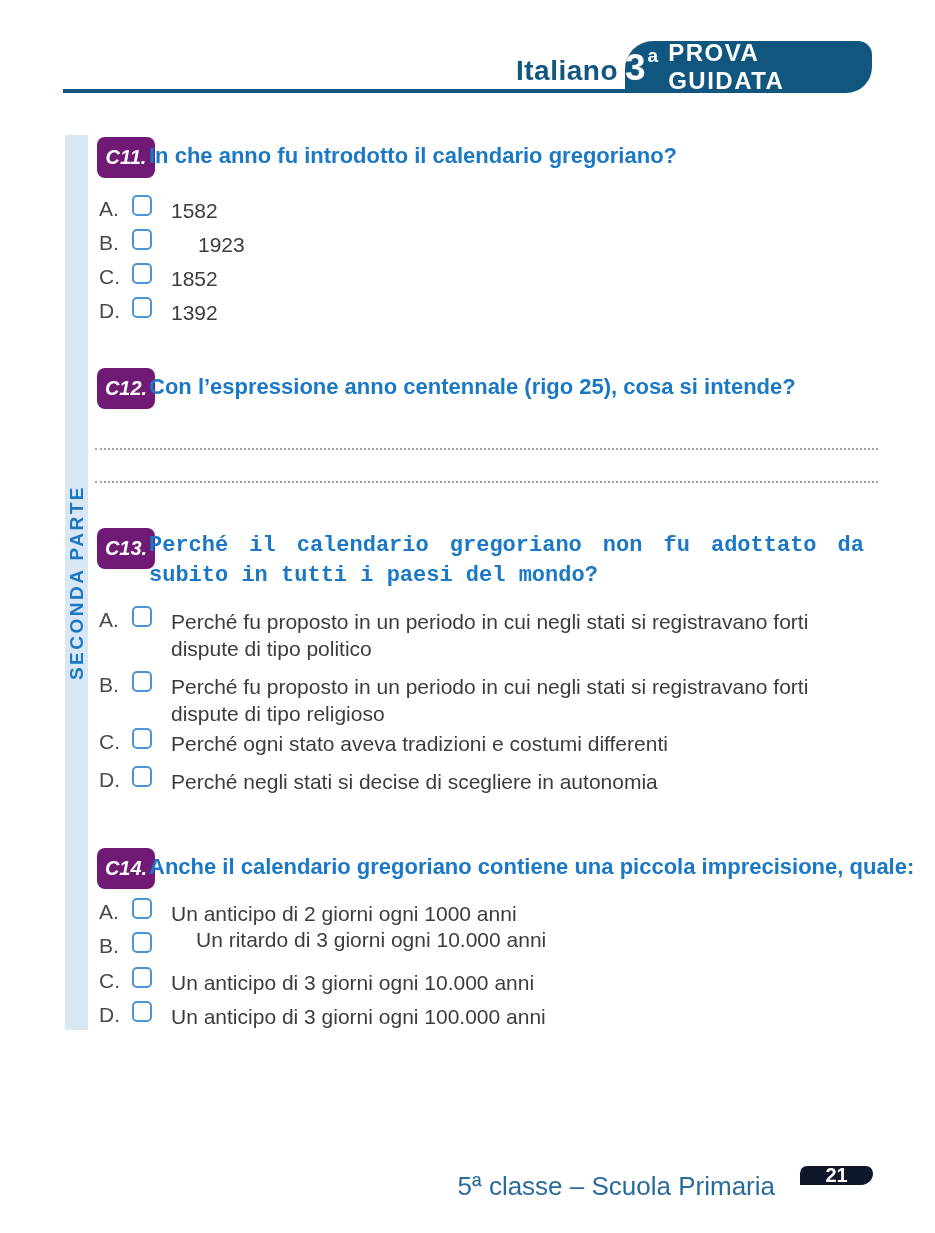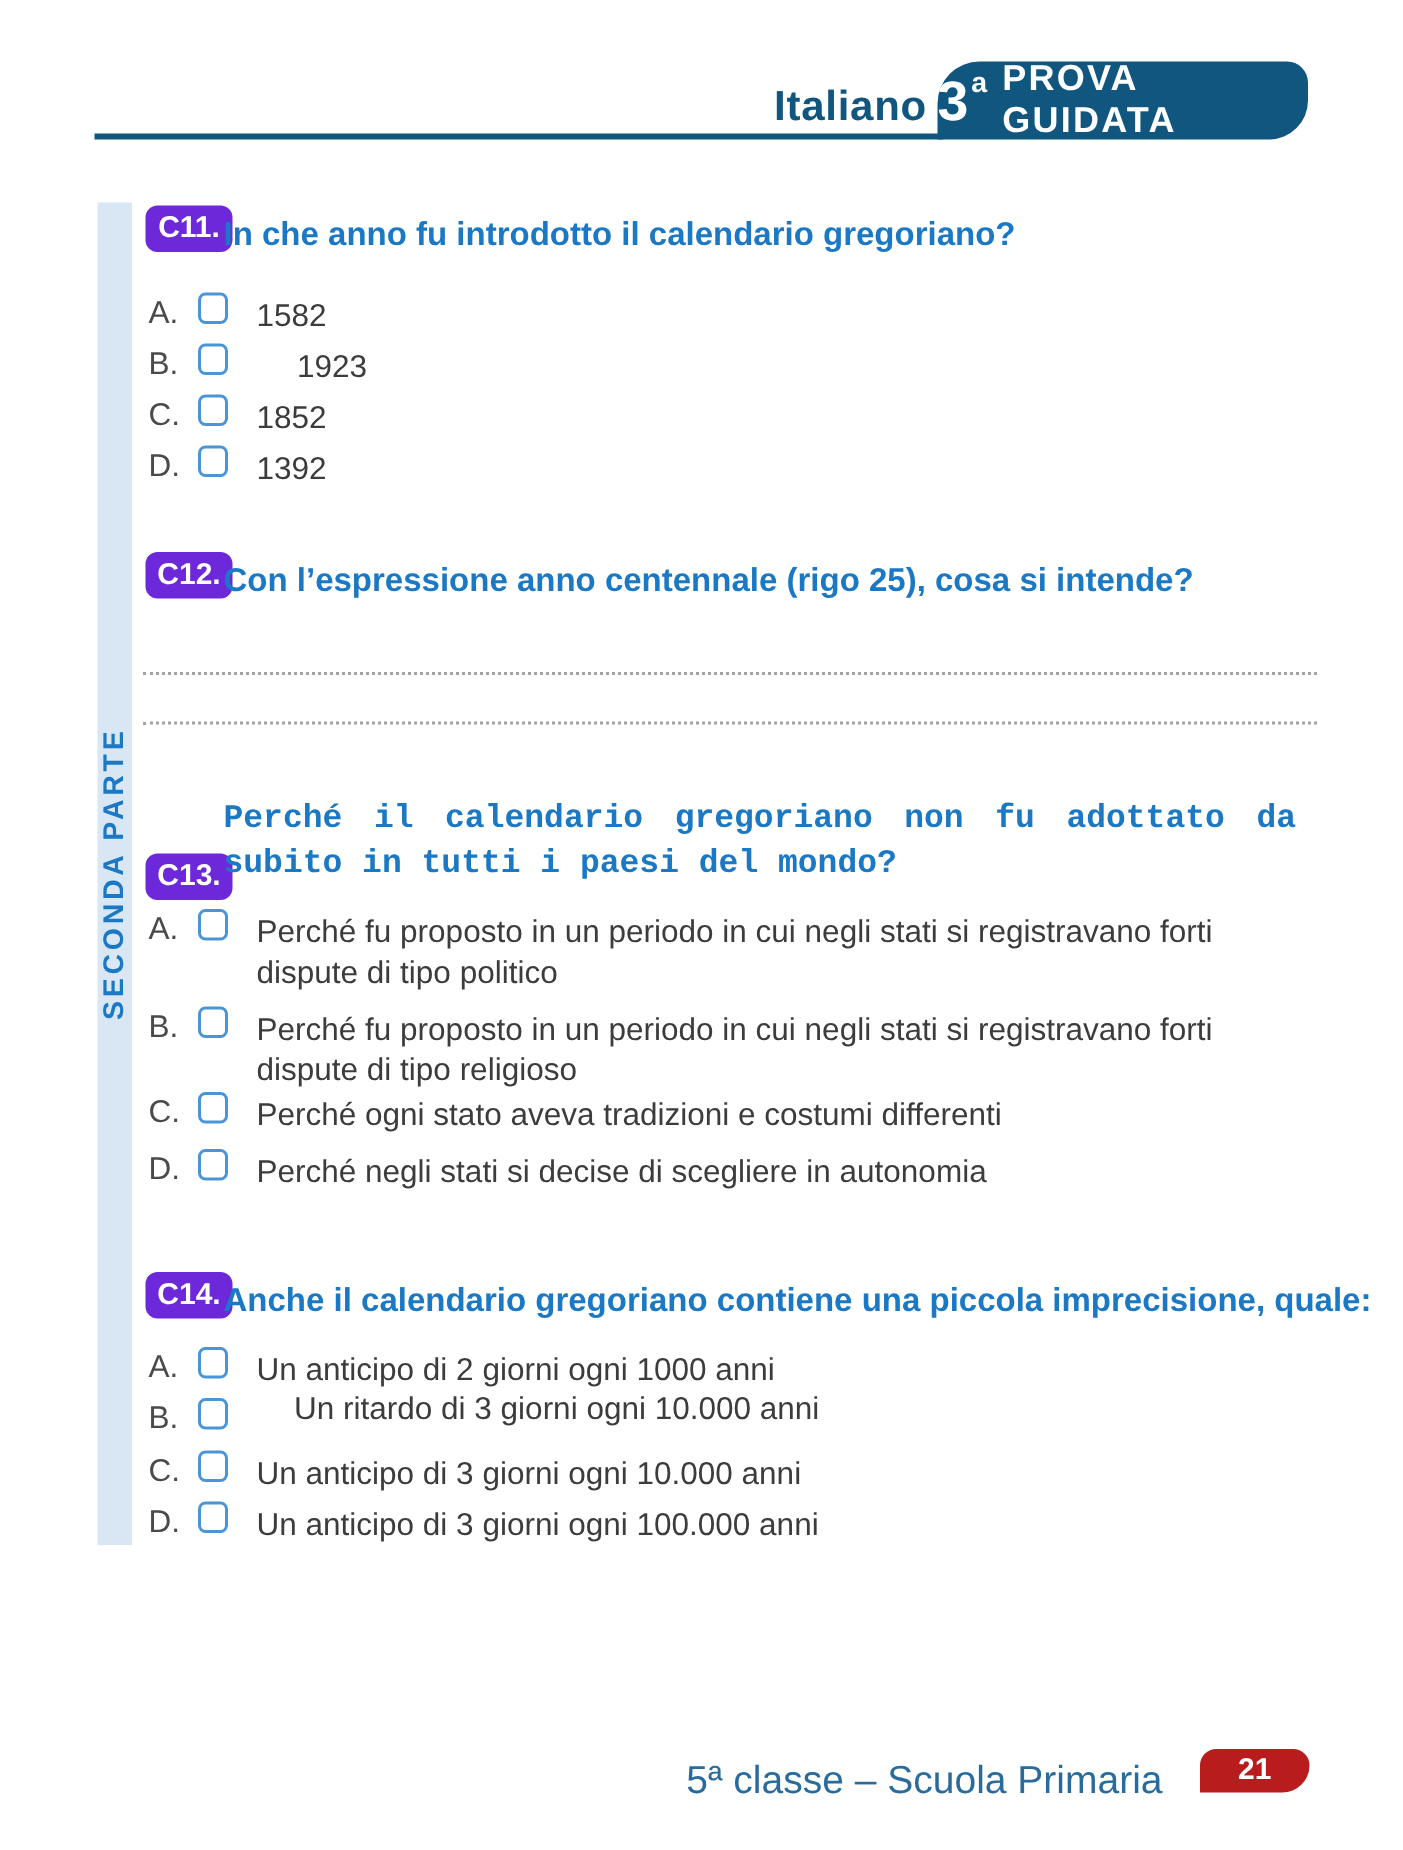--- a/index.html
+++ b/index.html
@@ -18,37 +18,37 @@
   .header-badge .title{font-size:24px;font-weight:bold;letter-spacing:1.5px;}
   .header-line{position:absolute;top:89px;left:63px;width:566px;height:4px;background:#11567F;}
 
   
   .side-strip{position:absolute;left:65px;top:135px;width:23px;height:895px;
         background:#D9E6F3;display:flex;align-items:center;justify-content:center;}
   .side-strip .vtext{writing-mode:vertical-rl;transform:rotate(180deg);
         font-size:19px;font-weight:bold;color:#1B78C4;letter-spacing:2.5px;white-space:nowrap;}
 
   
-  .qbadge{position:absolute;left:97px;width:58px;height:31px;background:#6d28d9;
+  .qbadge{position:absolute;left:97px;width:58px;height:41px;background:#701a75;
         border-radius:8px;color:#fff;font-weight:bold;font-size:20px;
-        display:flex;align-items:center;justify-content:center;}
+        display:flex;align-items:center;justify-content:center;font-style:italic;}
   .qtext{position:absolute;left:149px;color:#1B78C4;font-size:22px;font-weight:bold;line-height:30px;}
   .qtext.wrap{width:715px;text-align:justify;font-family:Liberation Mono, monospace;}
   .opt-letter{position:absolute;left:99px;font-size:21px;color:#4A4A4A;}
   .opt-box{position:absolute;left:132px;width:20px;height:21px;border:2px solid #4A94D8;
         border-radius:5px;background:#fff;box-sizing:border-box;cursor:pointer;}
   .opt-text{position:absolute;left:171px;font-size:21px;color:#3C3C3C;line-height:27px;}
   .opt-text.wrap{width:708px;}
   .dotline{position:absolute;left:95px;width:783px;height:0;border-top:2.5px dotted #A3A3A3;}
 
   
   .footer-label{position:absolute;top:1171px;left:400px;width:375px;text-align:right;
         font-size:26px;color:#2A6B9D;}
-  .footer-badge{position:absolute;top:1166px;left:800px;width:73px;height:29px;
-        background:#b91c1c;border-radius:12px 12px 20px 0;color:#fff;font-weight:bold;
+  .footer-badge{position:absolute;top:1166px;left:800px;width:73px;height:19px;
+        background:#0f172a;border-radius:12px 12px 20px 0;color:#fff;font-weight:bold;
         font-size:20px;display:flex;align-items:center;justify-content:center;}
 </style>
 </head>
 <body>
 
 <div class="page">
 
   <div class="header-subject">Italiano</div>
   <div class="header-badge">
     <span class="grade">3</span>
@@ -78,21 +78,21 @@
 
   <div class="opt-letter" style="top:299px;">D.</div>
   <div class="opt-box" style="top:297px;"></div>
   <div class="opt-text" style="top:299px;">1392</div>
 
   <div class="qbadge" style="top:368px;">C12.</div>
   <div class="qtext" style="top:372px;">Con l’espressione anno centennale (rigo 25), cosa si intende?</div>
   <div class="dotline" style="top:448px;"></div>
   <div class="dotline" style="top:481px;"></div>
 
-  <div class="qbadge" style="top:528px;margin-top:41px;">C13.</div>
+  <div class="qbadge" style="top:528px;">C13.</div>
   <div class="qtext wrap" style="top:531px;">Perché il calendario gregoriano non fu adottato da subito in tutti i paesi del mondo?</div>
 
   <div class="opt-letter" style="top:608px;">A.</div>
   <div class="opt-box" style="top:606px;"></div>
   <div class="opt-text wrap" style="top:608px;">Perché fu proposto in un periodo in cui negli stati si registravano forti dispute di tipo politico</div>
 
   <div class="opt-letter" style="top:673px;">B.</div>
   <div class="opt-box" style="top:671px;"></div>
   <div class="opt-text wrap" style="top:673px;">Perché fu proposto in un periodo in cui negli stati si registravano forti dispute di tipo religioso</div>
 

